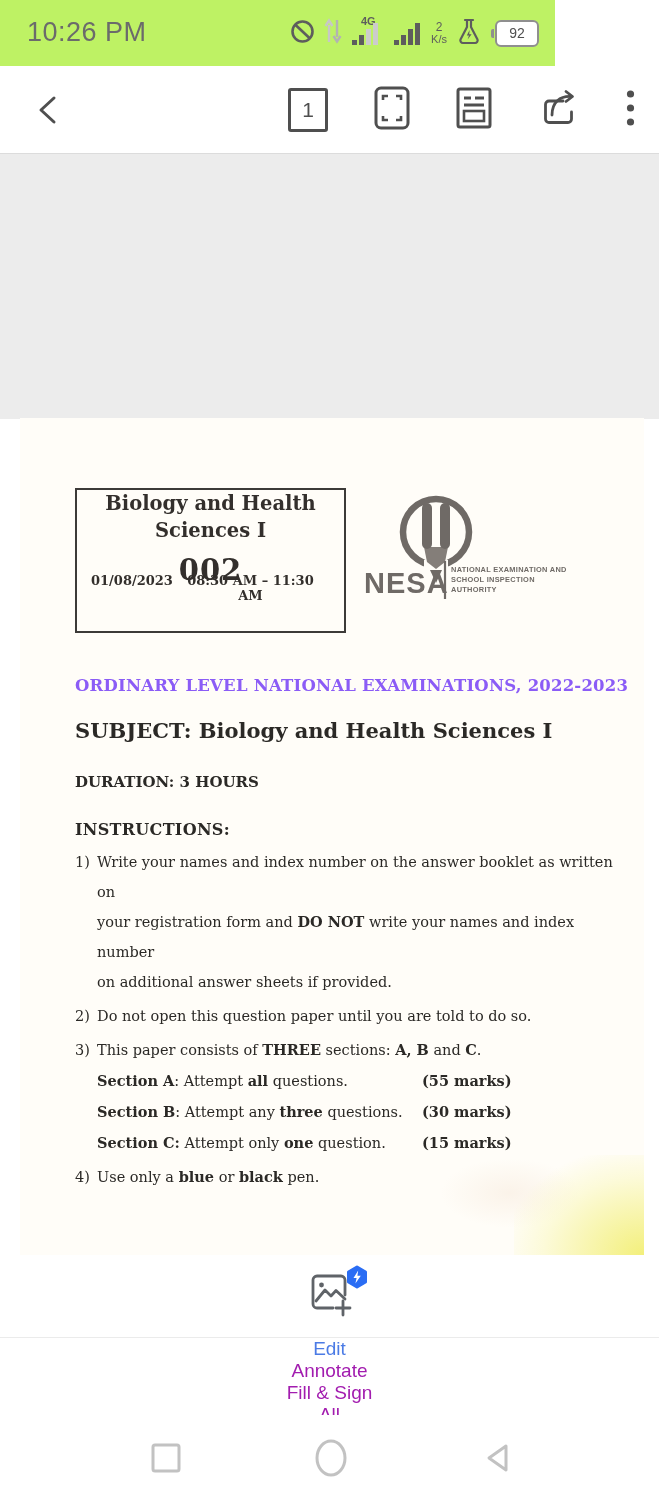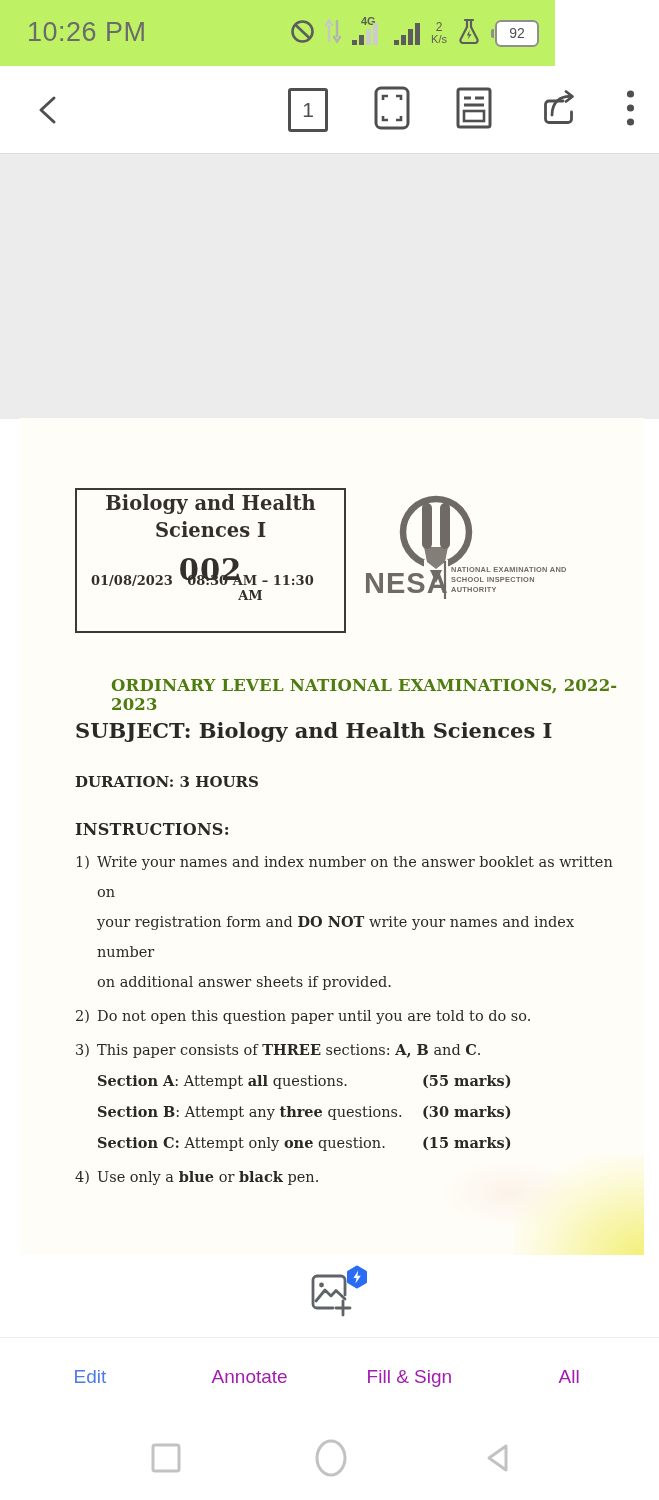--- a/index.html
+++ b/index.html
@@ -39,41 +39,41 @@
 
   .header-box{position:absolute;left:55px;top:70px;width:267px;height:141px;border:2px solid #3c3a38;
               text-align:center;}
   .hb-title{font-size:19.5px;font-weight:bold;line-height:27px;color:#332f2c;}
   .hb-code{margin-top:9px;font-size:29px;font-weight:bold;letter-spacing:1px;color:#332f2c;}
   .hb-row{position:absolute;left:0;right:0;bottom:28px;display:flex;justify-content:space-between;
           padding:0 16px 0 14px;font-size:13px;font-weight:bold;color:#332f2c;}
 
   .logo{position:absolute;left:338px;top:73px;width:218px;height:114px;}
 
-  .exam-title{position:absolute;left:55px;top:258px;font-size:16.5px;font-weight:bold;letter-spacing:.2px;color:#4d7c0f;margin-left:36px;}
+  .exam-title{position:absolute;left:55px;top:258px;font-size:16.5px;font-weight:bold;letter-spacing:.2px;color:#8b5cf6;}
   .subject{position:absolute;left:55px;top:300px;font-size:21px;font-weight:bold;color:#2b2926;}
   .duration{position:absolute;left:55px;top:355px;font-size:15px;font-weight:bold;}
   .instr-head{position:absolute;left:55px;top:402px;font-size:16px;font-weight:bold;letter-spacing:.3px;}
 
   .instructions{position:absolute;left:55px;top:429px;right:22px;font-size:14.5px;}
   .irow{display:flex;margin-bottom:4px;}
   .inum{flex:none;width:22px;line-height:30px;}
   .ibody{flex:1;position:relative;}
   .iline{line-height:30px;}
   .srow{position:relative;line-height:30px;margin-top:1px;}
   .marks{position:absolute;left:325px;top:0;font-weight:bold;}
   .b{font-weight:bold;}
 
   
   .add-bar{position:absolute;top:1255px;left:0;width:659px;height:82px;background:#fff;}
   .add-wrap{position:absolute;left:305px;top:14px;width:60px;height:58px;}
   .ai-badge{position:absolute;right:-4px;top:-4px;}
 
   .tabbar{position:absolute;top:1337px;left:0;width:659px;height:78px;background:#fff;border-top:1px solid #ebebeb;
-          display:flex;align-items:center;padding:0 10px;box-sizing:border-box;}
+          display:flex;align-items:center;padding:0 10px;box-sizing:border-box;flex-direction:column;}
   .tab{flex:1;text-align:center;font-size:19px;color:#a21caf;cursor:pointer;}
   .tab.active{color:#4b7be5;}
 
   .navbar{position:absolute;top:1415px;left:0;width:659px;height:85px;background:#fff;}
   .nav-sq{position:absolute;left:150px;top:27px;}
   .nav-ci{position:absolute;left:313px;top:22px;}
   .nav-tr{position:absolute;left:482px;top:27px;}
 </style>
 </head>
 <body>

